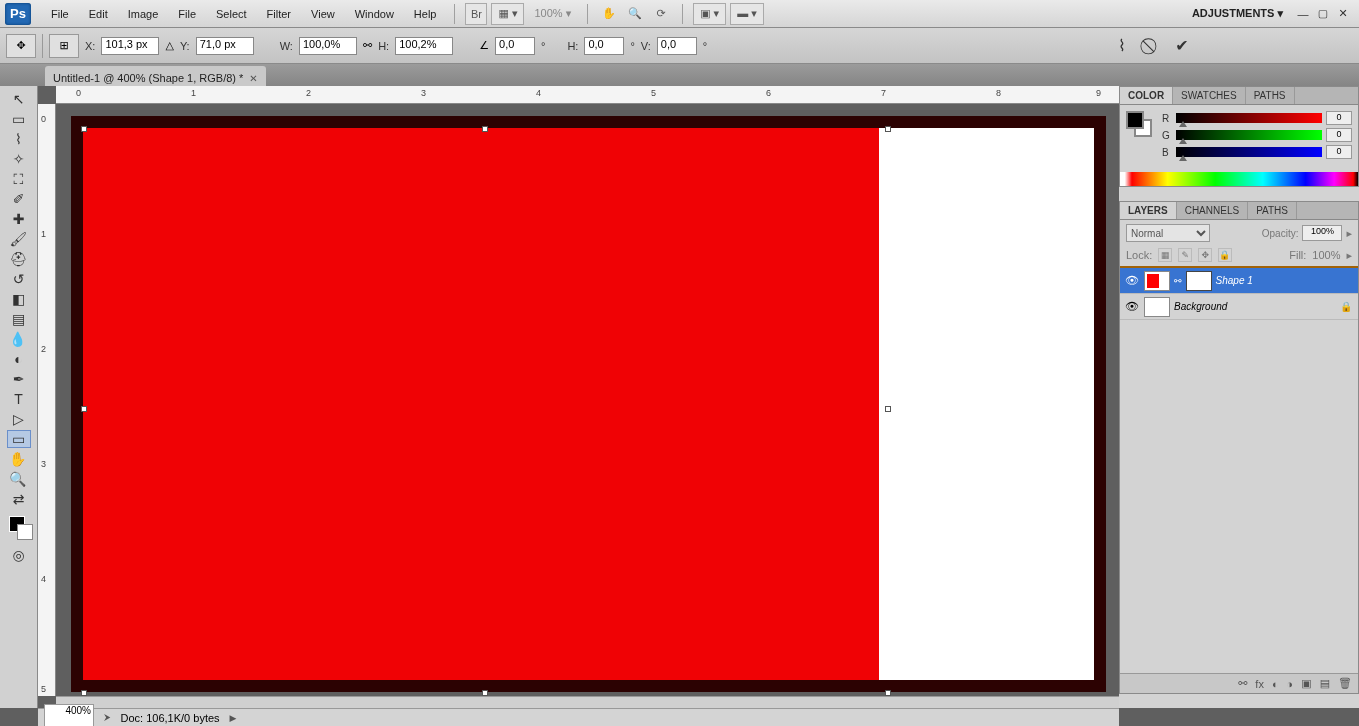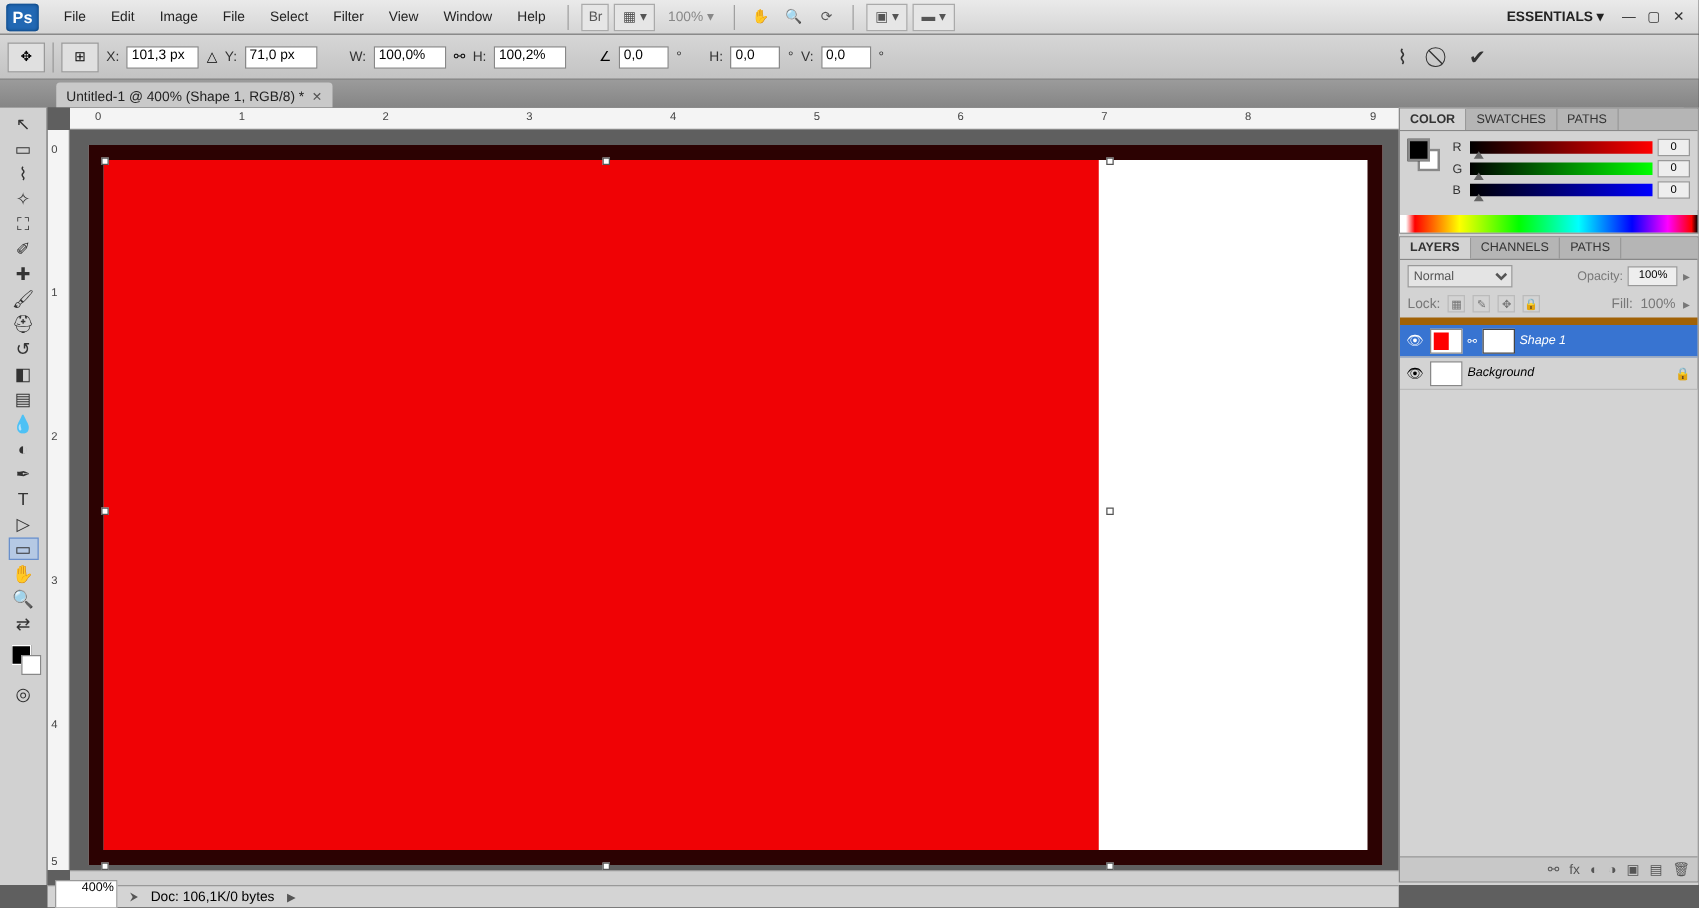--- a/index.html
+++ b/index.html
@@ -49,21 +49,21 @@
 .shape { position: absolute; top: 0; left: 0; width: 796px; height: 552px; background: #f00205; }
 .transform-handle { position: absolute; width: 6px; height: 6px; background: #fff; border: 1px solid #555; }
 .scroll-h { position: absolute; bottom: 0; left: 18px; right: 12px; height: 12px; background: #d0d0d0; border-top: 1px solid #999; }
 .scroll-v { position: absolute; right: 0; top: 18px; bottom: 12px; width: 12px; background: #d0d0d0; border-left: 1px solid #999; }
 
 
 .annot { position: absolute; pointer-events: none; }
 
 
 .rightcol { position: absolute; right: 0; top: 86px; width: 240px; bottom: 18px; display: flex; flex-direction: column; background: #d3d3d3; }
-.panel { border: 1px solid #8a8a8a; margin-bottom: 2px; }
+.panel { border: 1px solid #8a8a8a; margin-bottom: 14px; }
 .panel .tabrow { display: flex; background: #b5b5b5; border-bottom: 1px solid #888; }
 .panel .tab { padding: 3px 8px; font-size: 10px; color: #333; border-right: 1px solid #999; }
 .panel .tab.active { background: #d3d3d3; font-weight: bold; }
 .panel .body { padding: 6px; background: #d3d3d3; }
 
 .color-body { display: flex; gap: 8px; }
 .color-sw { position: relative; width: 28px; height: 28px; }
 .color-sw .fg { position: absolute; width: 18px; height: 18px; background: #000; border: 2px solid #888; top: 0; left: 0; }
 .color-sw .bg { position: absolute; width: 18px; height: 18px; background: #fff; border: 2px solid #888; top: 8px; left: 8px; }
 .sliders { flex: 1; }
@@ -73,21 +73,21 @@
 .slider-row .bar.r { background: linear-gradient(to right, #000, #f00); }
 .slider-row .bar.g { background: linear-gradient(to right, #000, #0f0); }
 .slider-row .bar.b { background: linear-gradient(to right, #000, #00f); }
 .slider-row .bar .th { position: absolute; bottom: -4px; width: 0; height: 0; border-left: 4px solid transparent; border-right: 4px solid transparent; border-bottom: 6px solid #666; left: 3px; }
 .slider-row .val { width: 26px; height: 14px; background: #eee; border: 1px solid #999; text-align: center; font-size: 9px; }
 .spectrum { height: 14px; background: linear-gradient(to right, #fff 0%, #fff 2%, #f00 5%, #ff0 20%, #0f0 40%, #0ff 60%, #00f 78%, #f0f 90%, #f00 98%, #000 100%); margin-top: 4px; }
 .layers-top { display: flex; padding: 4px 6px; gap: 4px; align-items: center; justify-content: space-between; }
 .layers-top select { flex: 1; height: 18px; background: #e4e4e4; border: 1px solid #999; color: #555; font-size: 10px; }
 .layers-top .op { color: #777; font-size: 10px; padding-left: 48px; }
 .layers-top .opv { width: 40px; height: 16px; background: #eee; border: 1px solid #999; text-align: center; font-size: 9px; }
-.layers-lock { display: flex; padding: 2px 6px 4px; gap: 6px; align-items: center; font-size: 10px; color: #777; border-bottom: 6px solid #a16207; }
+.layers-lock { display: flex; padding: 2px 6px 4px; gap: 6px; align-items: center; font-size: 10px; color: #777; border-bottom: 2px solid #a16207; }
 .layers-lock .ic { width: 14px; height: 14px; border: 1px solid #bbb; display: flex; align-items: center; justify-content: center; font-size: 9px; }
 .layer-row { display: flex; align-items: center; height: 26px; border-bottom: 1px solid #bbb; padding: 0 4px; gap: 4px; }
 .layer-row.sel { background: #3874d1; color: #fff; }
 .layer-row .eye { width: 16px; text-align: center; }
 .layer-row .thumb { width: 26px; height: 20px; background: #fff; border: 1px solid #888; position: relative; }
 .layer-row .thumb.red::before { content: ''; position: absolute; inset: 2px 10px 2px 2px; background: #f00; }
 .layer-row .mask { width: 26px; height: 20px; background: #fff; border: 1px solid #444; }
 .layer-row .nm { flex: 1; font-size: 10px; font-style: italic; }
 .layer-row .lock { width: 14px; font-size: 10px; color: #666; }
 .layers-spacer { flex: 1; background: #d3d3d3; }
@@ -118,21 +118,21 @@
   <div class="iconbtn drop" style="border:none;background:none;color:#888">100% ▾</div>
   <div class="sep"></div>
   <div class="iconbtn" style="border:none;background:none">✋</div>
   <div class="iconbtn" style="border:none;background:none">🔍</div>
   <div class="iconbtn" style="border:none;background:none">⟳</div>
   <div class="sep"></div>
   <div class="iconbtn drop">▣ ▾</div>
   <div class="iconbtn drop">▬ ▾</div>
   <div class="spacer"></div>
   <div class="right-group">
-    <div class="essentials">ESSENTIALS ▾</div>
+    <div class="essentials">ADJUSTMENTS ▾</div>
     <div class="winbtn">—</div>
     <div class="winbtn">▢</div>
     <div class="winbtn">✕</div>
   </div>
 </div>
 
 <div class="optbar">
   <div class="iconbtn">✥</div>
   <div style="width:1px;height:24px;background:#999"></div>
   <div class="iconbtn">⊞</div>

